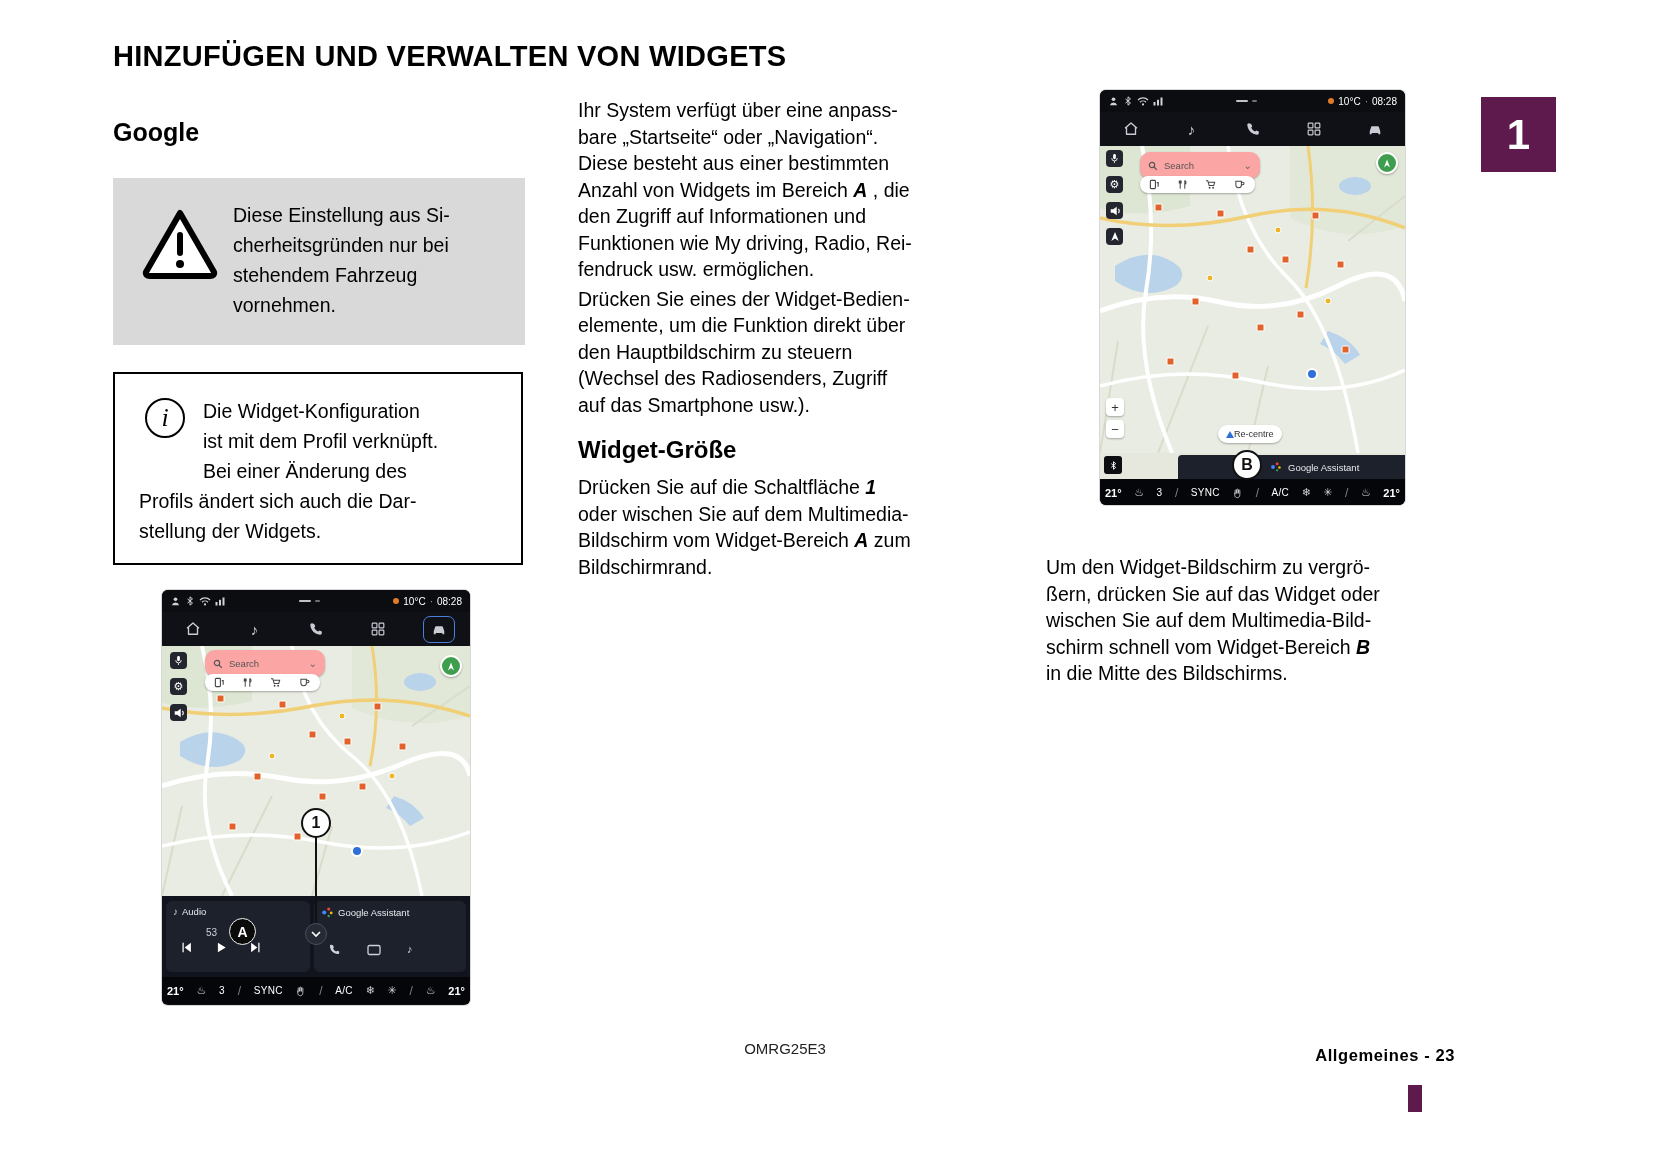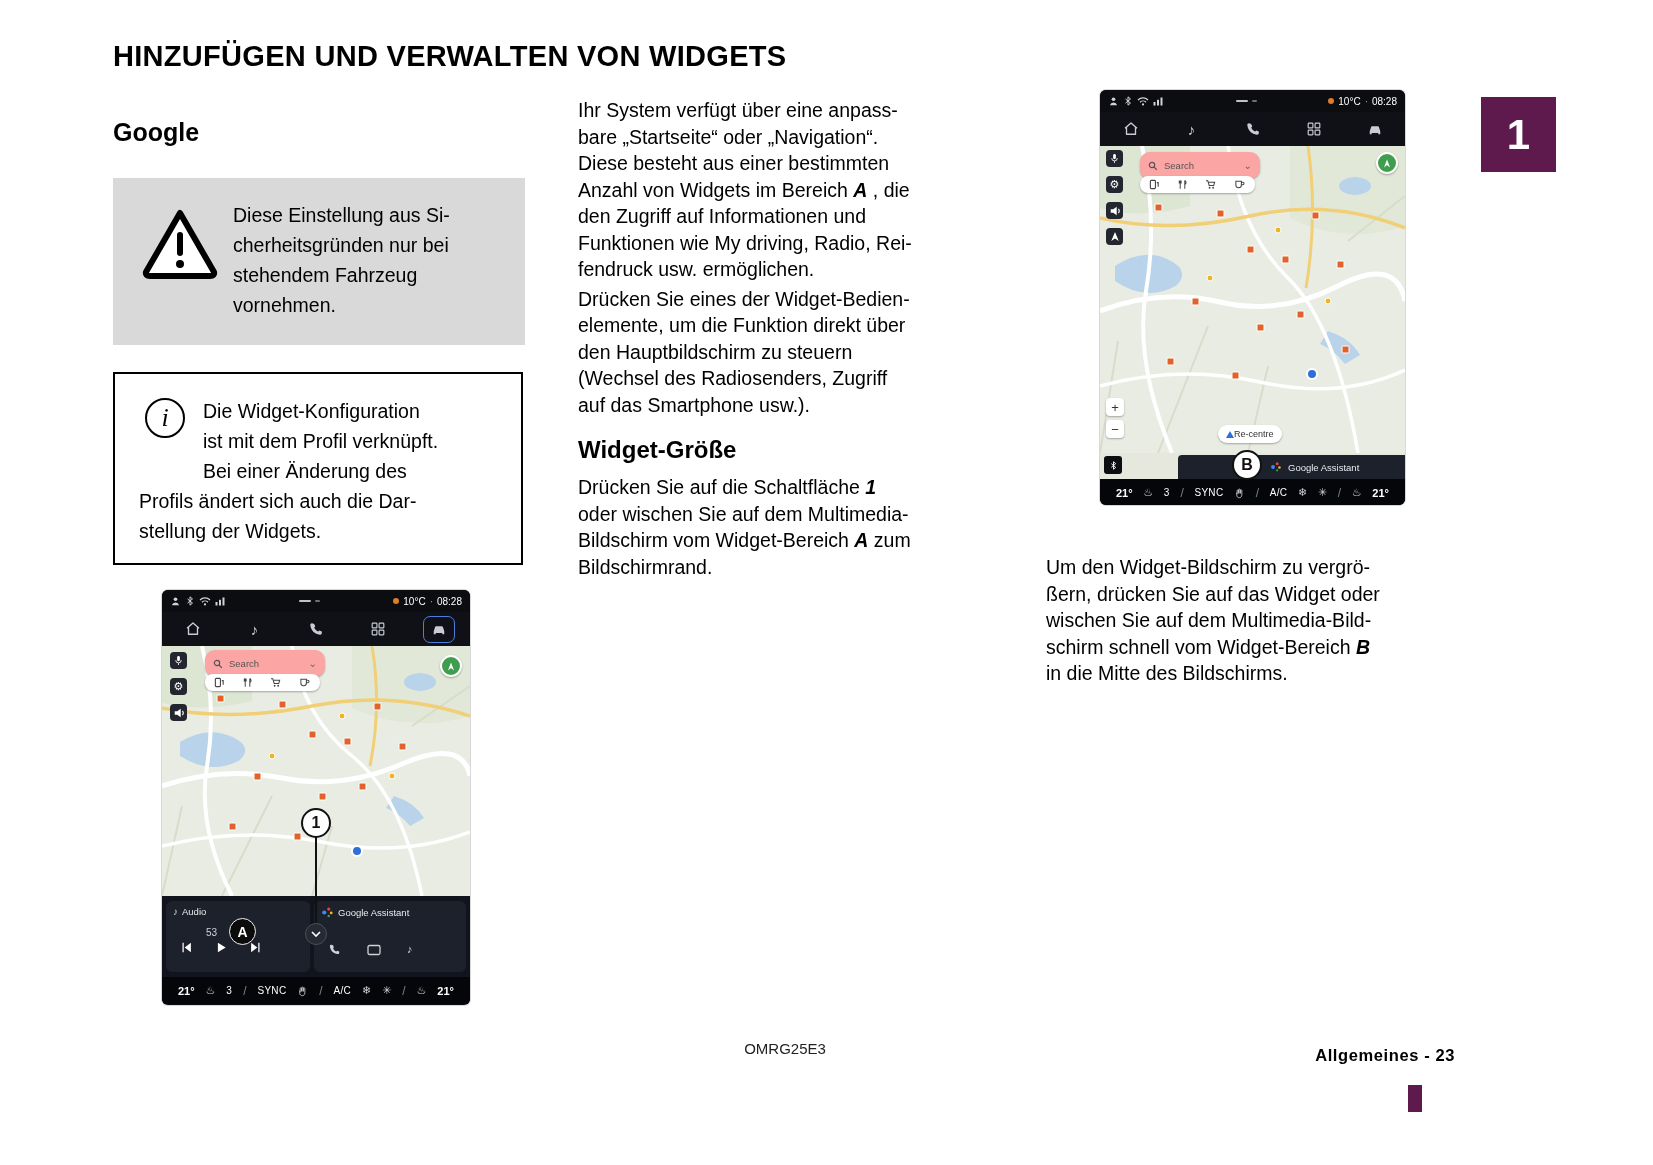--- a/index.html
+++ b/index.html
@@ -42,21 +42,21 @@
   .compass{position:absolute;width:18px;height:18px;border-radius:50%;background:#3f9e4e;border:2px solid #fff;box-shadow:0 1px 2px rgba(0,0,0,.3);display:flex;align-items:center;justify-content:center;box-sizing:content-box;}
   .zoom-btn{position:absolute;width:18px;height:18px;background:#fff;border-radius:4px;display:flex;align-items:center;justify-content:center;font-size:13px;color:#333;box-shadow:0 1px 2px rgba(0,0,0,.3);}
   .recentre{position:absolute;background:#fff;border-radius:10px;height:18px;display:flex;align-items:center;padding:0 8px;font-size:9px;color:#333;box-shadow:0 1px 2px rgba(0,0,0,.3);}
   .re-tri{width:0;height:0;border-left:4px solid transparent;border-right:4px solid transparent;border-bottom:7px solid #2f6fd8;}
   .scr-widgets{position:relative;background:rgba(18,21,30,.94);}
   .tile{position:absolute;background:rgba(40,44,56,.55);border-radius:6px;}
   .tile-hd{display:flex;align-items:center;gap:4px;padding:5px 7px;color:#e8eaee;font-size:9.5px;}
   .audio-val{position:absolute;left:40px;top:26px;color:#cfd2d8;font-size:10px;}
   .audio-controls{position:absolute;left:14px;top:40px;display:flex;gap:20px;align-items:center;}
   .shortcut-row{position:absolute;left:14px;top:42px;display:flex;gap:26px;align-items:center;}
-  .scr-climate{height:27px;background:#05060a;display:flex;align-items:center;justify-content:space-between;padding:0 16px;color:#fff;}
+  .scr-climate{height:27px;background:#05060a;display:flex;align-items:center;justify-content:space-between;padding:0 5px;color:#fff;}
   .cl-t{font-size:11px;font-weight:bold;}
   .cl-b{font-size:10px;letter-spacing:.3px;}
   .cl-ic{font-size:11px;color:#cfd2d8;line-height:1;}
   .cl-sep{font-size:12px;color:#7e828a;}
   .assist-row{position:relative;background:#e6e8de;}
   .assist-bar{position:absolute;left:78px;top:2px;right:0;bottom:0;background:#1d212c;border-radius:4px 0 0 0;display:flex;align-items:center;gap:6px;padding-left:92px;color:#e8eaee;font-size:9.5px;}
   .bt-chip{position:absolute;left:4px;top:3px;width:18px;height:18px;background:#0c0d11;border-radius:3px;display:flex;align-items:center;justify-content:center;}
   
   .callout-num{position:absolute;width:30px;height:30px;border-radius:50%;background:#fff;border:2.5px solid #111;box-sizing:border-box;display:flex;align-items:center;justify-content:center;font-weight:bold;font-size:16px;color:#111;z-index:6;}
   .callout-dark{position:absolute;width:27px;height:27px;border-radius:50%;background:#0b0b0b;border:1.5px solid #f2f2f2;box-sizing:border-box;display:flex;align-items:center;justify-content:center;font-weight:bold;font-size:14px;color:#fff;z-index:6;}

